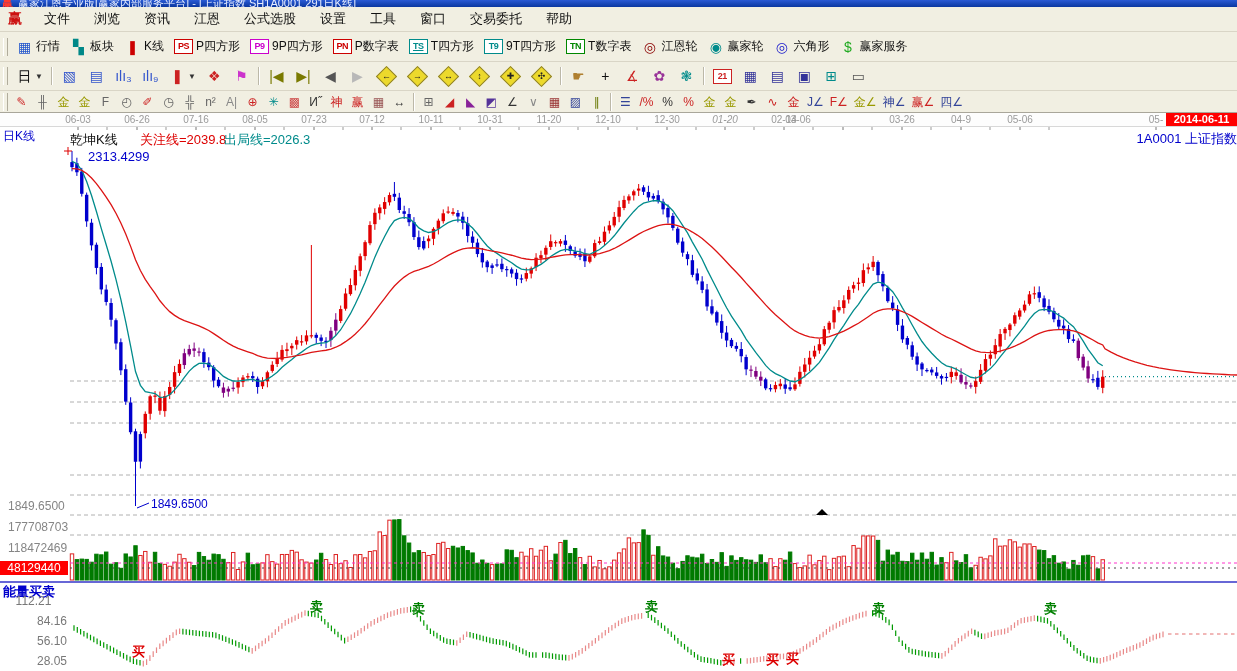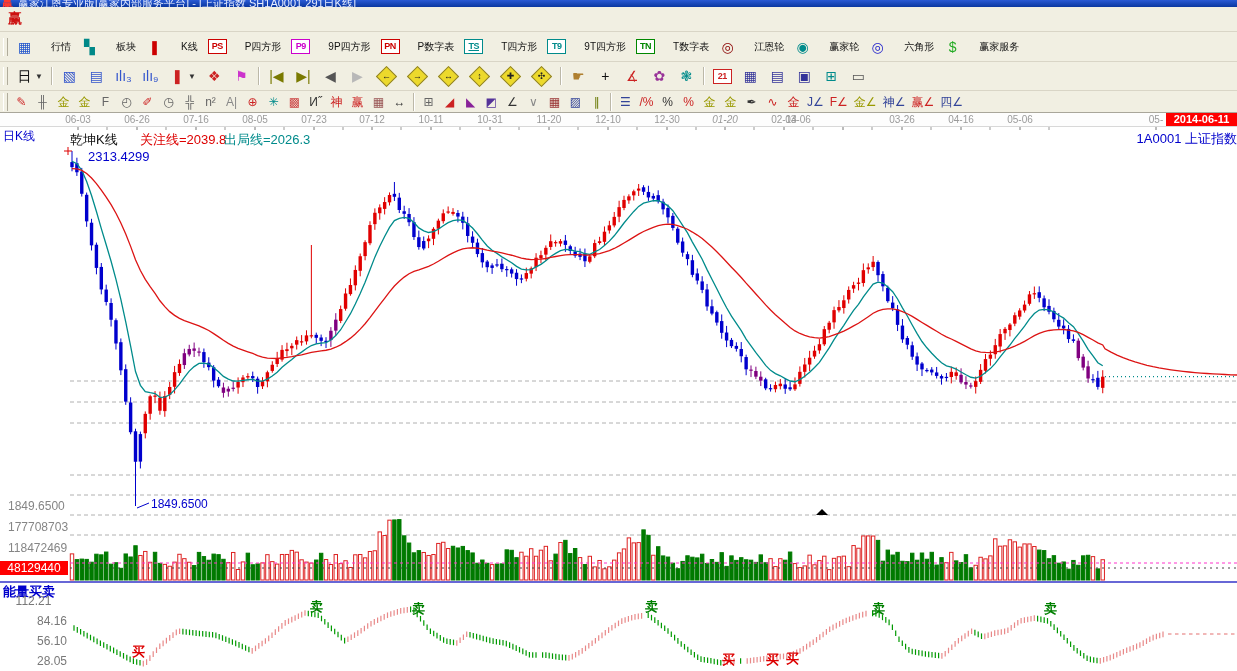--- a/index.html
+++ b/index.html
@@ -17,21 +17,21 @@
   .menuitem{padding:0 12px;cursor:default;}
   
   .tb{position:absolute;left:0;width:100%;background:#f1efe2;display:flex;align-items:center;border-bottom:1px solid #d9d5c6;}
   .tb2{top:32px;height:29px;}
   .tb3{top:62px;height:28px;}
   .tb4{top:91px;height:21px;border-bottom:1px solid #a9a69a;}
   .tbtn{display:inline-flex;align-items:center;height:22px;padding:0 4px;margin:0 1px;}
   .tb4 .tbtn{height:18px;padding:0 2px;}
   .glyph{display:inline-block;min-width:17px;text-align:center;font-size:14px;line-height:16px;}
   .tb4 .glyph{font-size:12px;min-width:15px;line-height:14px;}
-  .lbl{font-size:10px;color:#111;margin-left:18px;white-space:nowrap;}
+  .lbl{font-size:12px;color:#111;margin-left:3px;white-space:nowrap;}
   .boxg{display:inline-block;width:17px;height:13px;border:1px solid;font-size:9px;font-weight:bold;
     text-align:center;line-height:13px;background:#fff;letter-spacing:-0.5px;}
   .dia{display:inline-block;width:13px;height:13px;background:#ecd92c;border:1px solid #8a7d2a;
     transform:rotate(45deg);margin:2px 3px;}
   .dia>span{display:block;transform:rotate(-45deg);font-size:9px;line-height:13px;text-align:center;color:#222;}
   .sep{width:1px;height:18px;background:#bcb8a8;margin:0 3px;border-right:1px solid #fff;}
   .grip{width:3px;height:18px;border-left:1px solid #fff;border-right:1px solid #b0ac9c;margin:0 3px;}
   .dropcaret{font-size:8px;color:#333;margin-left:2px;}
   
   .dateaxis{position:absolute;left:0;top:113px;width:100%;height:13px;background:#fdfdfd;font-size:10px;color:#9a9a9a;}
@@ -59,20 +59,21 @@
 <body>
 
 <div class="app">
   <div class="titlebar">
     <b class="titlelogo">赢</b>
     <span>赢家江恩专业版[赢家内部服务平台] - [上证指数 SH1A0001 291日K线]</span>
   </div>
 
   <div class="menubar">
     <span class="logo">赢</span>
+    <span id="menu-items"><span class="menuitem">文件</span><span class="menuitem">浏览</span><span class="menuitem">资讯</span><span class="menuitem">江恩</span><span class="menuitem">公式选股</span><span class="menuitem">设置</span><span class="menuitem">工具</span><span class="menuitem">窗口</span><span class="menuitem">交易委托</span><span class="menuitem">帮助</span></span>
   </div>
 
   <div class="tb tb2" id="toolbar-main">
       <span class="grip"></span>
       <span class="tbtn">
         <span class="glyph" style="color: rgb(34, 85, 204);">▦</span>
         <span class="lbl">行情</span>
       </span>
       <span class="tbtn">
         <span class="glyph" style="color: rgb(0, 136, 136);">▚</span>
@@ -376,21 +377,21 @@
       <span class="datelabel" style="left: 372px;">07-12</span>
       <span class="datelabel" style="left: 431px;">10-11</span>
       <span class="datelabel" style="left: 490px;">10-31</span>
       <span class="datelabel" style="left: 549px;">11-20</span>
       <span class="datelabel" style="left: 608px;">12-10</span>
       <span class="datelabel" style="left: 667px;">12-30</span>
       <span class="datelabel" style="left: 725px; font-style: italic;">01-20</span>
       <span class="datelabel" style="left: 784px;">02-14</span>
       <span class="datelabel" style="left: 798px;">03-06</span>
       <span class="datelabel" style="left: 902px;">03-26</span>
-      <span class="datelabel" style="left: 961px;">04-16</span>
+      <span class="datelabel" style="left: 961px;">04-9</span>
       <span class="datelabel" style="left: 1020px;">05-06</span>
       <span class="datelabel" style="left: 1156px;">05-</span>
     </div>
 
   <div class="chartwrap">
     <svg id="chart-svg" width="1237" height="545" style="position:absolute;left:0;top:0;">
         <line x1="70" y1="254" x2="1237" y2="254" stroke="#b0b0b0" stroke-width="1" stroke-dasharray="4 3"></line>
         <line x1="70" y1="275" x2="1237" y2="275" stroke="#b0b0b0" stroke-width="1" stroke-dasharray="4 3"></line>
         <line x1="70" y1="296" x2="1237" y2="296" stroke="#b0b0b0" stroke-width="1" stroke-dasharray="4 3"></line>
         <line x1="70" y1="348" x2="1237" y2="348" stroke="#b0b0b0" stroke-width="1" stroke-dasharray="4 3"></line>

